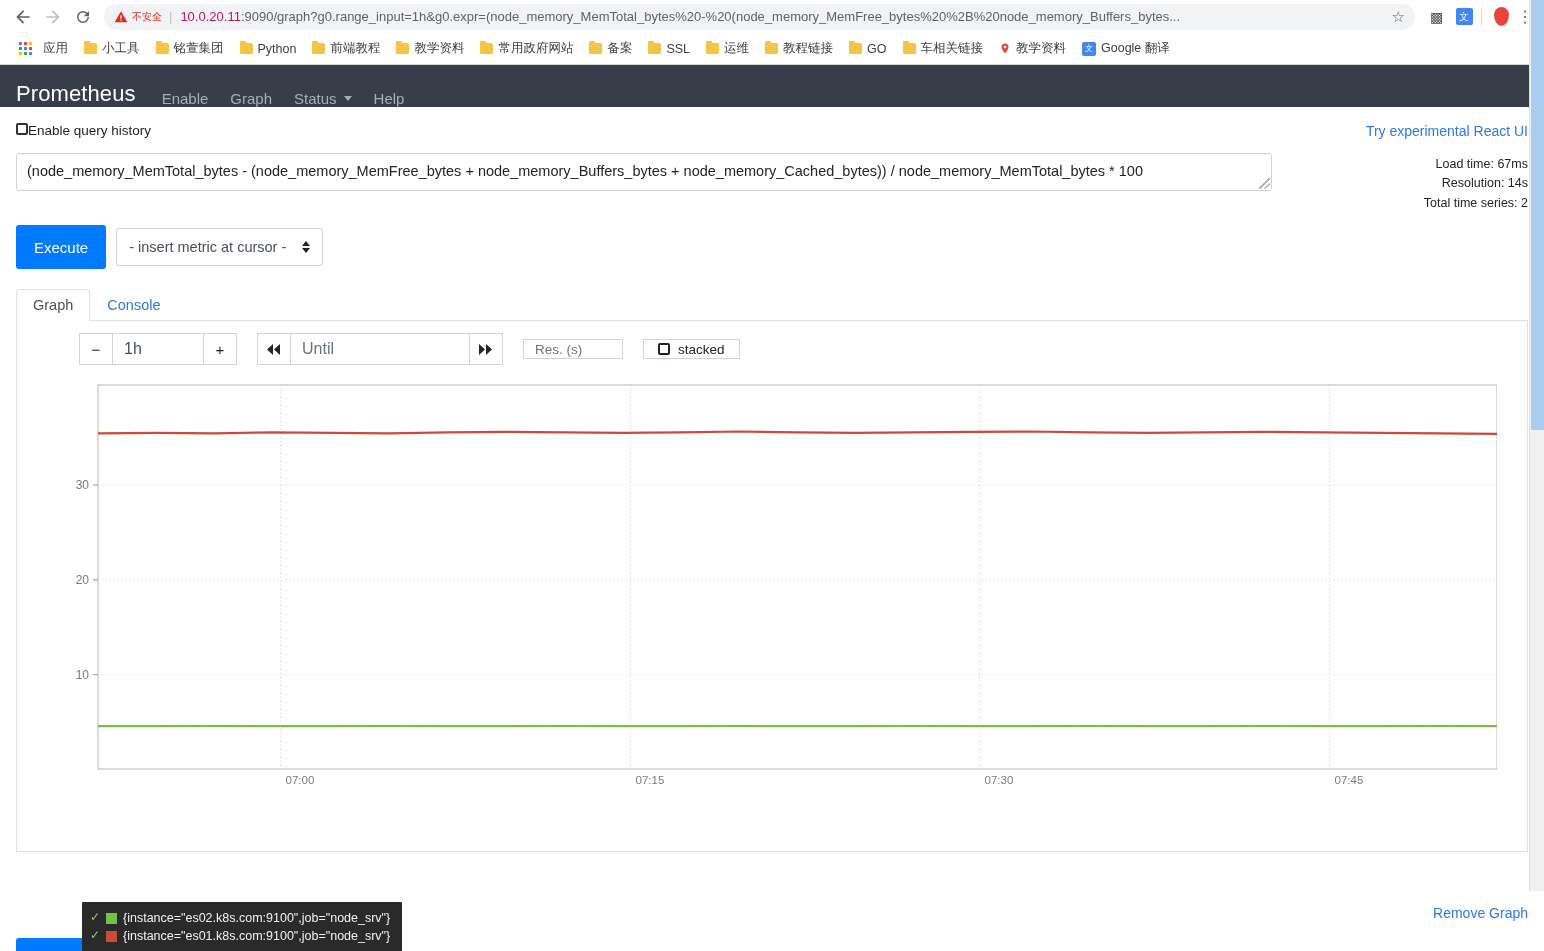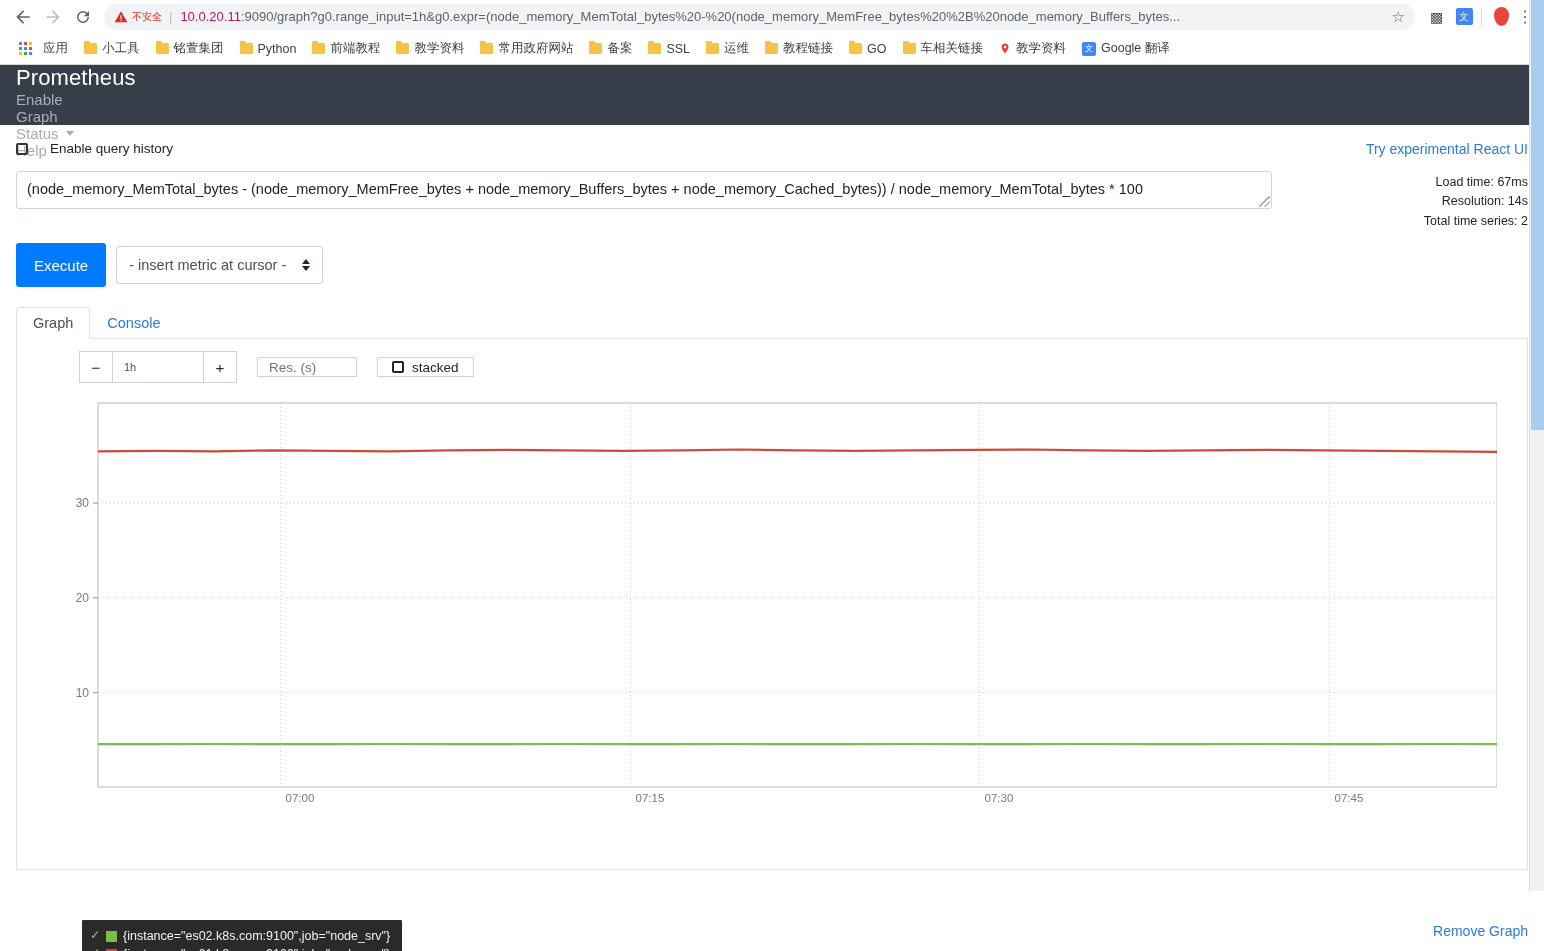--- a/index.html
+++ b/index.html
@@ -113,26 +113,25 @@
     width:12px;height:13px; flex:0 0 auto; display:flex;align-items:center;justify-content:center;
   }
   .bm-gt {
     width:14px;height:14px;background:#4285f4;border-radius:2px;
     color:#fff;font-size:8px;display:flex;align-items:center;justify-content:center;
     font-family:"Liberation Serif", serif; flex:0 0 auto;
   }
 
   
   .prom-navbar {
-    height: 60px;
+    height: 42px;
     background: #373d49;
     display: flex;
-    align-items: flex-start;
+    align-items: flex-end;
     padding: 0 16px;
-    flex-direction: column;
   }
   .prom-brand {
     color: #ffffff;
     font-size: 22px;
     margin-right: 26px;
     letter-spacing: 0.1px;
   }
   .prom-nav-link {
     color: #a8adb5;
     font-size: 15px;
@@ -153,21 +152,21 @@
     padding: 0 16px;
     position: relative;
     height: 893px;
   }
   .row-hist {
     display: flex;
     align-items: flex-start;
     justify-content: space-between;
     padding-top: 16px;
   }
-  .chk-wrap { display:flex; align-items:center; gap:22px; font-size:13.5px; color:#212529; }
+  .chk-wrap { display:flex; align-items:flex-start; gap:0; font-size:13.5px; color:#212529; }
   .chk-box {
     width:12px; height:12px; border:2px solid #333; border-radius:2px;
     display:block; flex:0 0 auto;
   }
   .react-link { color:#2a7ae2; font-size:14px; text-decoration:none; }
 
   .row-expr {
     display: flex;
     align-items: flex-start;
     justify-content: space-between;
@@ -271,21 +270,21 @@
     align-items: center;
     gap: 20px;
     padding: 12px 0 0 62px;
   }
   .grp { display:flex; align-items:stretch; }
   .grp > * {
     border: 1px solid #ced4da;
     background: #fff;
     height: 32px;
     display:flex; align-items:center; justify-content:center;
-    font-size: 11px;
+    font-size: 16px;
     color: #495057;
     font-family: "Liberation Sans", sans-serif;
   }
   .grp > * + * { margin-left: -1px; }
   .grp .gbtn { width: 34px; background:#fff; color:#212529; font-size:15px; }
   .grp .gfield { width: 92px; justify-content:flex-start; padding-left: 11px; }
   .grp .gfield.wide { width: 180px; }
   .gsolo {
     border: 1px solid #ced4da; background:#fff; height: 20px;
     display:flex; align-items:center; font-size: 13.5px; color:#6c757d;
@@ -520,20 +519,33 @@
 
   <div class="graph-panel">
 
     <div class="gctl">
       <div class="grp">
         <div class="gbtn">−</div>
         <div class="gfield">1h</div>
         <div class="gbtn">+</div>
       </div>
 
+      <div class="grp">
+        <div class="gbtn">
+          <svg width="14" height="11" viewBox="0 0 14 11">
+              <path d="M6 0L0 5.5 6 11zM13 0L7 5.5 13 11z" fill="#212529"></path>
+            </svg>
+        </div>
+        <div class="gfield wide" style="color:#6c757d">Until</div>
+        <div class="gbtn">
+          <svg width="14" height="11" viewBox="0 0 14 11">
+              <path d="M0 0l6 5.5L0 11zM7 0l6 5.5L7 11z" fill="#212529"></path>
+            </svg>
+        </div>
+      </div>
 
       <div class="gsolo res">Res. (s)</div>
 
       <div class="gsolo stacked">
         <span class="sq-chk"></span>
         <span>stacked</span>
       </div>
     </div>
 
     <div class="chart-wrap">

